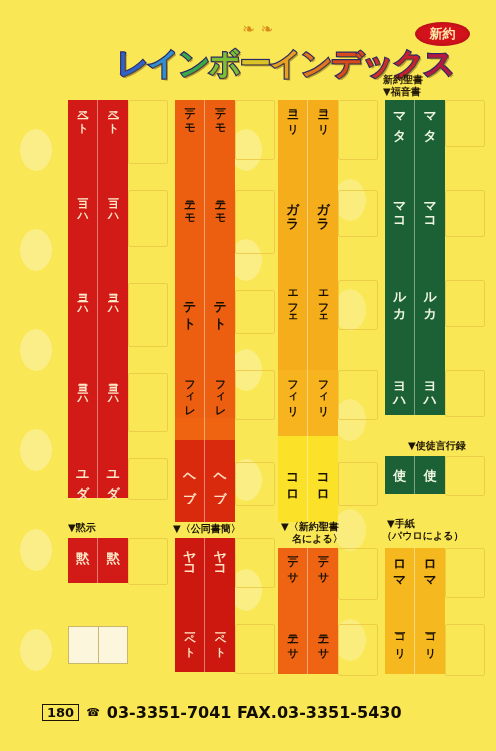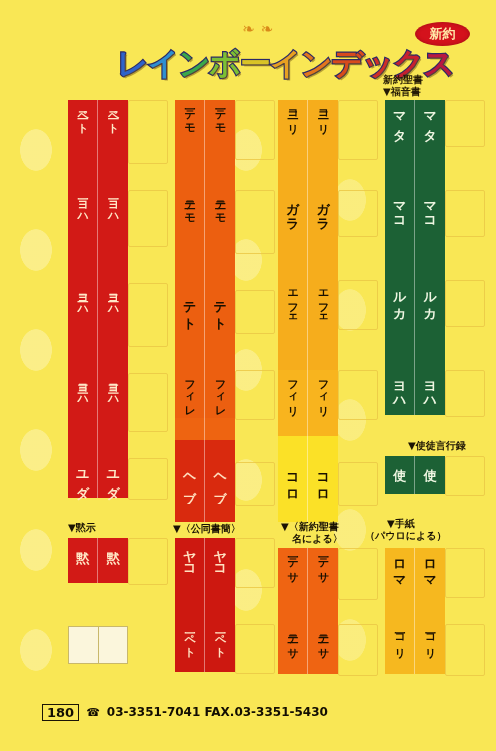--- a/index.html
+++ b/index.html
@@ -111,21 +111,21 @@
     box-sizing:border-box;
   }
   #page-number{
     border:1.6px solid #1a1405;padding:0 4px;
     font-size:13px;font-weight:bold;color:#120d02;
     font-family:"DejaVu Sans","Liberation Sans",sans-serif;
     line-height:15px;
   }
   #publisher{font-size:14px;font-weight:bold;color:#120d02;letter-spacing:.5px;}
   #phone-icon{font-size:11px;color:#120d02;}
-  #contact{font-size:12px;font-weight:bold;color:#120d02;}
+  #contact{font-size:16px;font-weight:bold;color:#120d02;}
   #credit{font-size:9.5px;font-weight:bold;color:#120d02;margin-left:14px;}
 </style>
 </head>
 <body>
 
 <div id="page-bg"></div>
 
 <div id="header">
 
   <div id="title-ribbon">
@@ -487,20 +487,20 @@
         <div class="tab left">
           <span class="vtext" style="color: rgb(26, 16, 0);">一コリ</span>
         </div>
         <div class="tab right">
           <span class="vtext" style="color: rgb(26, 16, 0);">一コリ</span>
         </div>
       </div>
     </div>
     <div class="sect-label" style="left: 408px; top: 440px;">▼使徒言行録</div>
     <div class="sect-label" style="left: 387px; top: 518px;">▼手紙</div>
-    <div class="sect-label" style="left: 365px; top: 530px;">（パウロによる）</div>
+    <div class="sect-label" style="left: 382px; top: 530px;">（パウロによる）</div>
   </div>
 
 <div id="footer">
   <span id="page-number">180</span>
   <span id="phone-icon">☎</span>
   <span id="contact">03-3351-7041 FAX.03-3351-5430</span>
 </div>
 
 </body></html>

